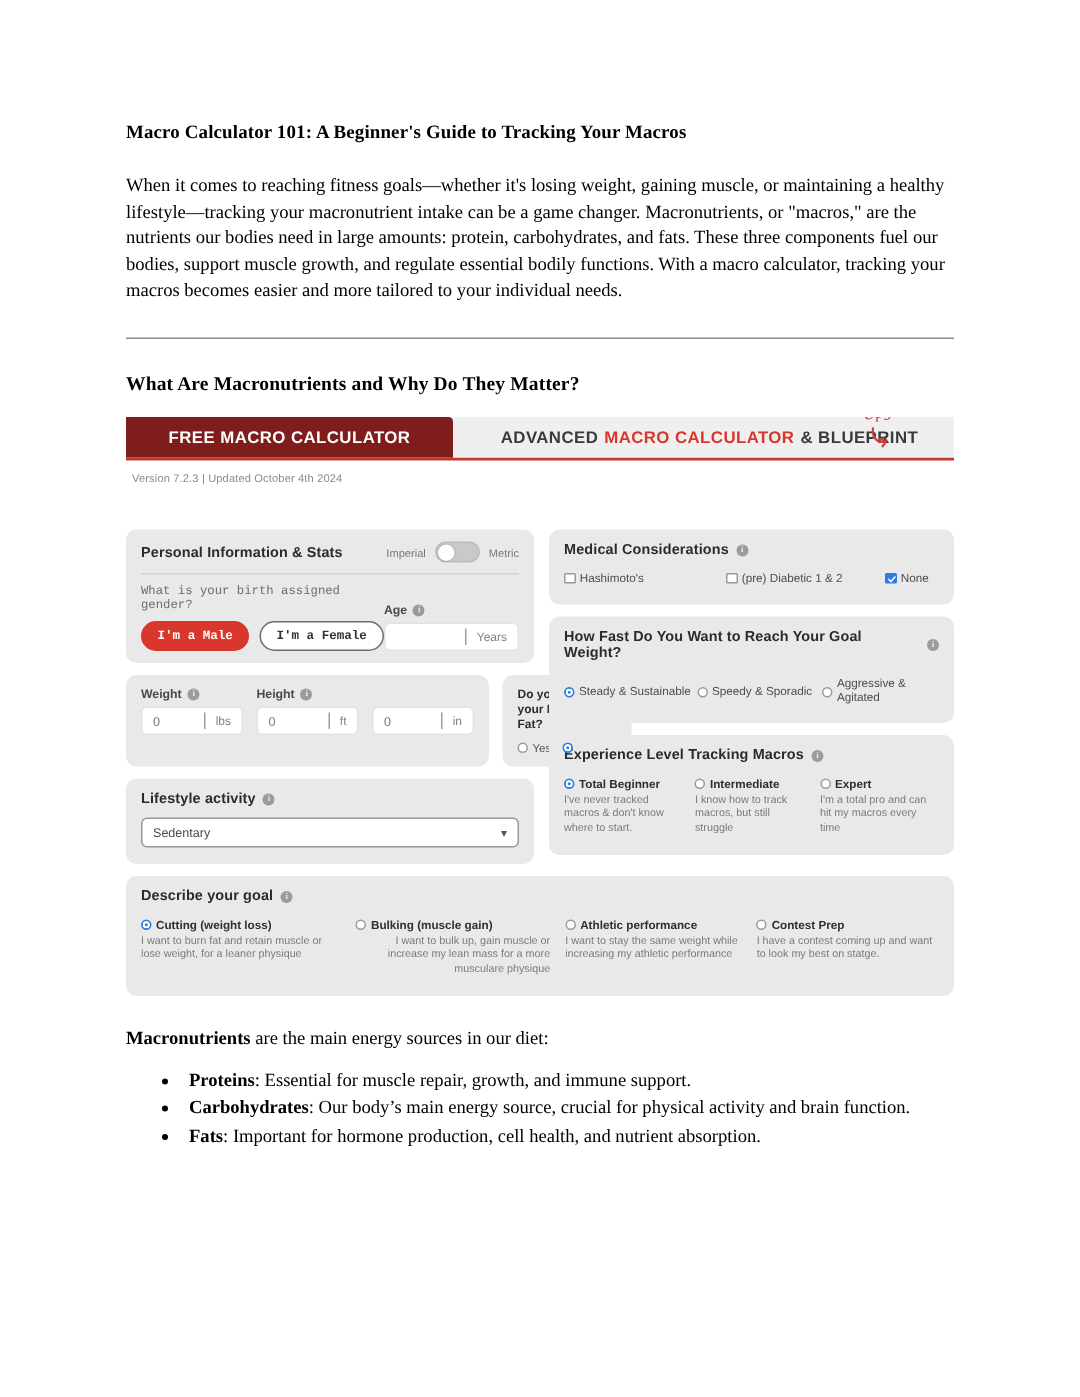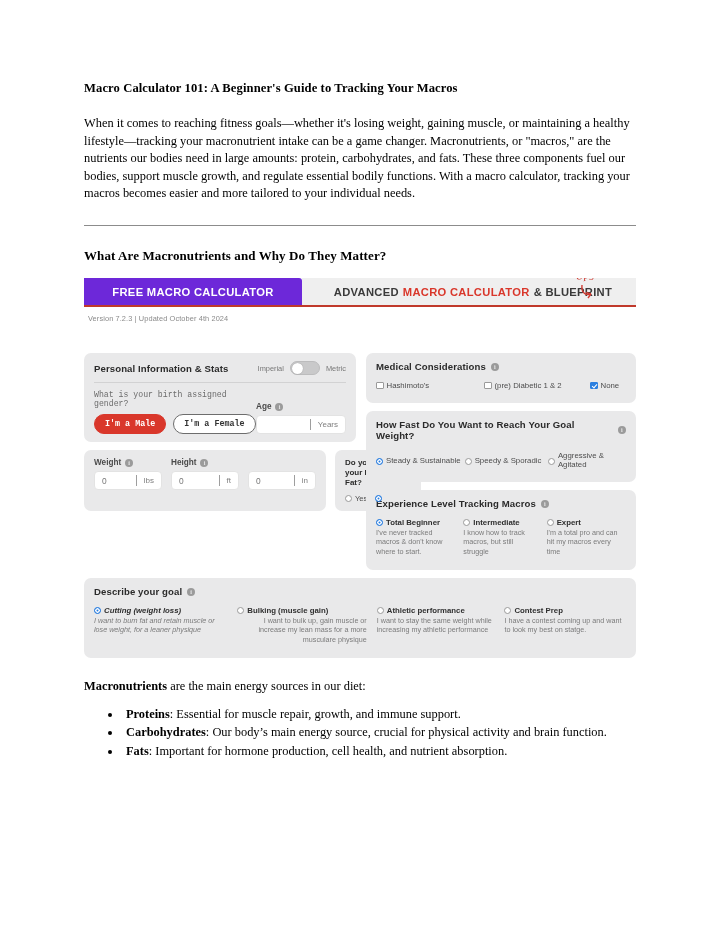--- a/index.html
+++ b/index.html
@@ -77,21 +77,21 @@
   }
   .tab {
     display: flex;
     align-items: center;
     justify-content: center;
     font-size: 11.2px;
     font-weight: bold;
     letter-spacing: 0.3px;
   }
   .tab-free {
-    background: #6d28d9;
+    background: #7f1d1d;
     color: #ffffff;
     width: 206px;
     padding: 0 6px;
     border-top-right-radius: 3px;
     position: relative;
     z-index: 2;
   }
   .tab-adv {
     background: #efefef;
     color: #3a3a3a;
@@ -431,20 +431,30 @@
                     <span>Yes</span>
                   </span>
                 <span class="radio-item">
                     <span class="radio on"></span>
                     <span>No</span>
                   </span>
               </div>
             </div>
           </div>
 
+          <div class="card" style="padding-bottom:11px;">
+            <div class="card-title">
+              <span>Lifestyle activity</span>
+              <span class="info-dot">i</span>
+            </div>
+            <div class="select-box">
+              <span>Sedentary</span>
+              <span class="caret">▾</span>
+            </div>
+          </div>
 
         </div>
 
         <div class="col col-right">
 
           <div class="card" style="padding-bottom:13px;">
             <div class="card-title">
               <span>Medical Considerations</span>
               <span class="info-dot">i</span>
             </div>
@@ -517,21 +527,21 @@
 
         </div>
       </div>
 
       <div class="card goal-card" style="padding-bottom:14px;">
         <div class="card-title">
           <span>Describe your goal</span>
           <span class="info-dot">i</span>
         </div>
         <div class="goal-cols">
-          <div class="goal-col" style="width:146px;font-style:italic;">
+          <div class="goal-col" style="width:146px;">
             <div class="opt-head">
                 <span class="radio on"></span>
                 <span>Cutting (weight loss)</span>
               </div>
             <div class="opt-desc">I want to burn fat and retain muscle or lose weight, for a leaner physique</div>
           </div>
           <div class="goal-col" style="width:142px;text-align:right;">
             <div class="opt-head">
                 <span class="radio"></span>
                 <span>Bulking (muscle gain)</span>

